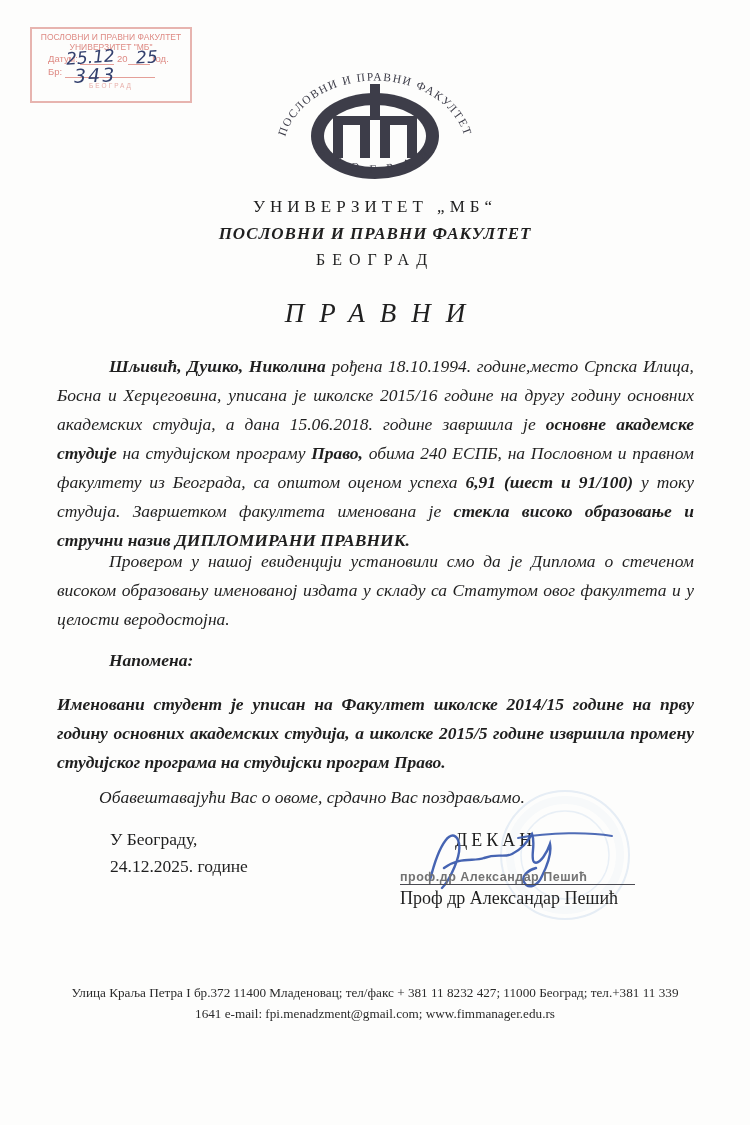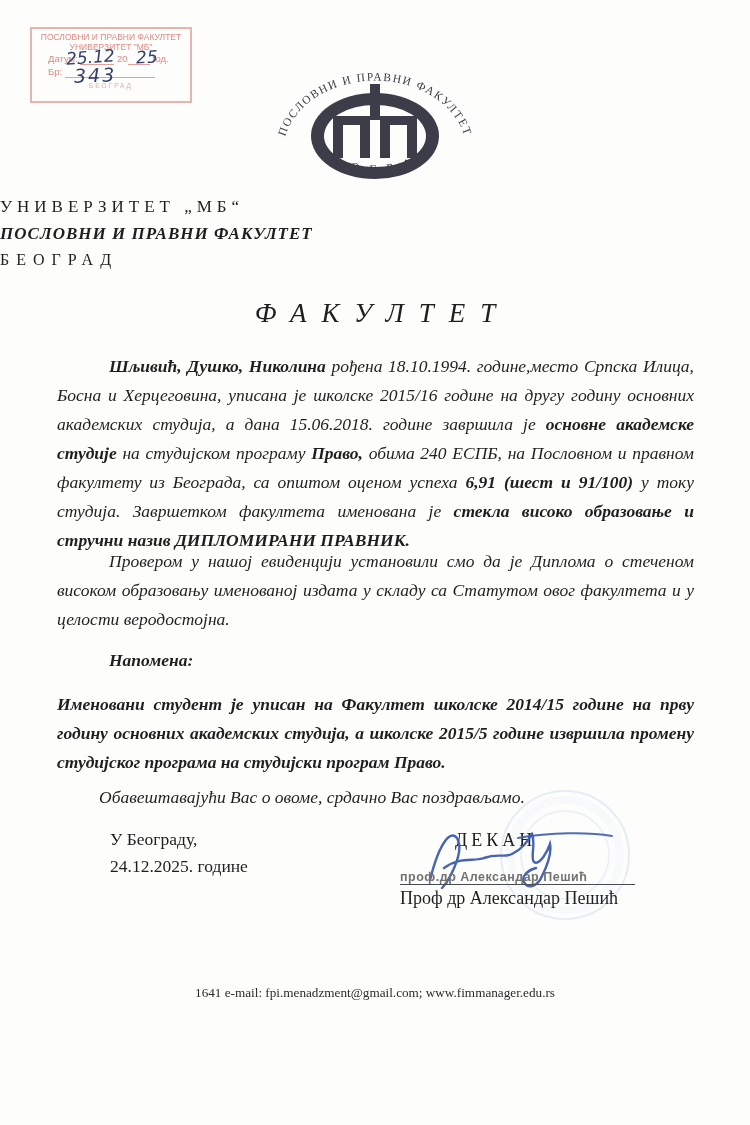--- a/index.html
+++ b/index.html
@@ -30,21 +30,21 @@
     font-family:"DejaVu Sans", sans-serif;
     font-style:italic;color:#33406e;
   }
   .hand.date{position:absolute;top:23px;left:34px;font-size:17px;transform:rotate(-4deg);}
   .hand.year{position:absolute;top:23px;left:104px;font-size:17px;transform:rotate(-3deg);}
   .hand.num{position:absolute;top:41px;left:42px;font-size:19px;letter-spacing:2px;transform:rotate(-2deg);}
   .stamp-underline{display:inline-block;border-bottom:1px solid rgba(216,118,110,.7);min-width:34px;}
   
   .logo-wrap{position:absolute;top:58px;left:0;width:750px;text-align:center;}
   
-  .hdr{position:absolute;left:0;width:750px;text-align:left;}
+  .hdr{position:absolute;left:0;width:750px;text-align:center;}
   .hdr.university{top:197px;font-size:17px;letter-spacing:5px;}
   .hdr.faculty{top:224px;font-size:17px;font-weight:bold;font-style:italic;letter-spacing:1px;}
   .hdr.city{top:251px;font-size:16px;letter-spacing:7px;}
   
   .doc-title{
     position:absolute;top:298px;left:0;width:750px;text-align:center;
     font-size:27px;font-style:italic;letter-spacing:15px;text-indent:15px;
   }
   
   .body-text{
@@ -136,21 +136,21 @@
       <text font-family="Liberation Serif, serif" font-size="12" letter-spacing="4" fill="#3d3d49">
         <textPath href="#arcBot" startOffset="50%" text-anchor="middle">Б Е О Г Р А Д</textPath>
       </text>
     </svg>
   </div>
 
   <div class="hdr university">УНИВЕРЗИТЕТ „МБ“</div>
   <div class="hdr faculty">ПОСЛОВНИ И ПРАВНИ ФАКУЛТЕТ</div>
   <div class="hdr city">БЕОГРАД</div>
 
-  <div class="doc-title">ФАКУЛТЕТ</div>
+  <div class="doc-title">ПРАВНИ</div>
 
   <p class="body-text" id="p1"><span class="b">Шљивић, Душко, Николина</span><span> рођена 18.10.1994. године,место Српска Илица, Босна и Херцеговина, уписана је школске 2015/16 године на другу годину основних академских студија, а дана 15.06.2018. године завршила је </span><span class="b">основне академске студије</span><span> на студијском програму </span><span class="b">Право,</span><span> обима 240 ЕСПБ, на Пословном и правном факултету из Београда, са општом оценом успеха </span><span class="b">6,91 (шест и 91/100)</span><span> у току студија. Завршетком факултета именована је </span><span class="b">стекла високо образовање и стручни назив ДИПЛОМИРАНИ ПРАВНИК.</span></p>
   <p class="body-text" id="p2">Провером у нашој евиденцији установили смо да је Диплома о стеченом високом образовању именованој издата у складу са Статутом овог факултета и у целости веродостојна.</p>
   <p class="body-text" id="note-label">Напомена:</p>
   <p class="body-text" id="note">Именовани студент је уписан на Факултет школске 2014/15 године на прву годину основних академских студија, а школске 2015/5 године извршила промену студијског програма на студијски програм Право.</p>
   <p class="body-text" id="closing">Обавештавајући Вас о овоме, срдачно Вас поздрављамо.</p>
 
   <div class="place-date">
     <div>У Београду,</div>
     <div>24.12.2025. године</div>
@@ -165,16 +165,17 @@
     <div class="dean-title">ДЕКАН</div>
     <svg class="signature-svg" width="260" height="90" viewBox="0 0 260 90">
       <path d="M30,70 C 40,30 52,18 58,30 C 64,44 48,72 42,78 M44,58 C 60,46 74,52 84,48 C 98,43 104,48 112,44 C 124,38 128,30 132,24 C 136,34 130,48 134,52 C 140,56 148,40 150,34 C 152,44 146,58 142,66 C 138,76 128,80 124,72 C 121,66 128,60 136,58" fill="none" stroke="#3c5cae" stroke-width="2.4" stroke-linecap="round" opacity=".95"></path>
       <path d="M118,28 C 150,22 190,22 212,26" fill="none" stroke="#3c5cae" stroke-width="2" stroke-linecap="round" opacity=".9"></path>
     </svg>
     <div class="sig-stamp-name">проф.др Александар Пешић</div>
     <div class="dean-name">Проф др Александар Пешић</div>
   </div>
 
   <div class="footer">
+    <div>Улица Краља Петра I бр.372 11400 Младеновац; тел/факс + 381 11 8232 427; 11000 Београд; тел.+381 11 339</div>
     <div>1641 e-mail: fpi.menadzment@gmail.com; www.fimmanager.edu.rs</div>
   </div>
 
 </div>
 
 </body></html>

